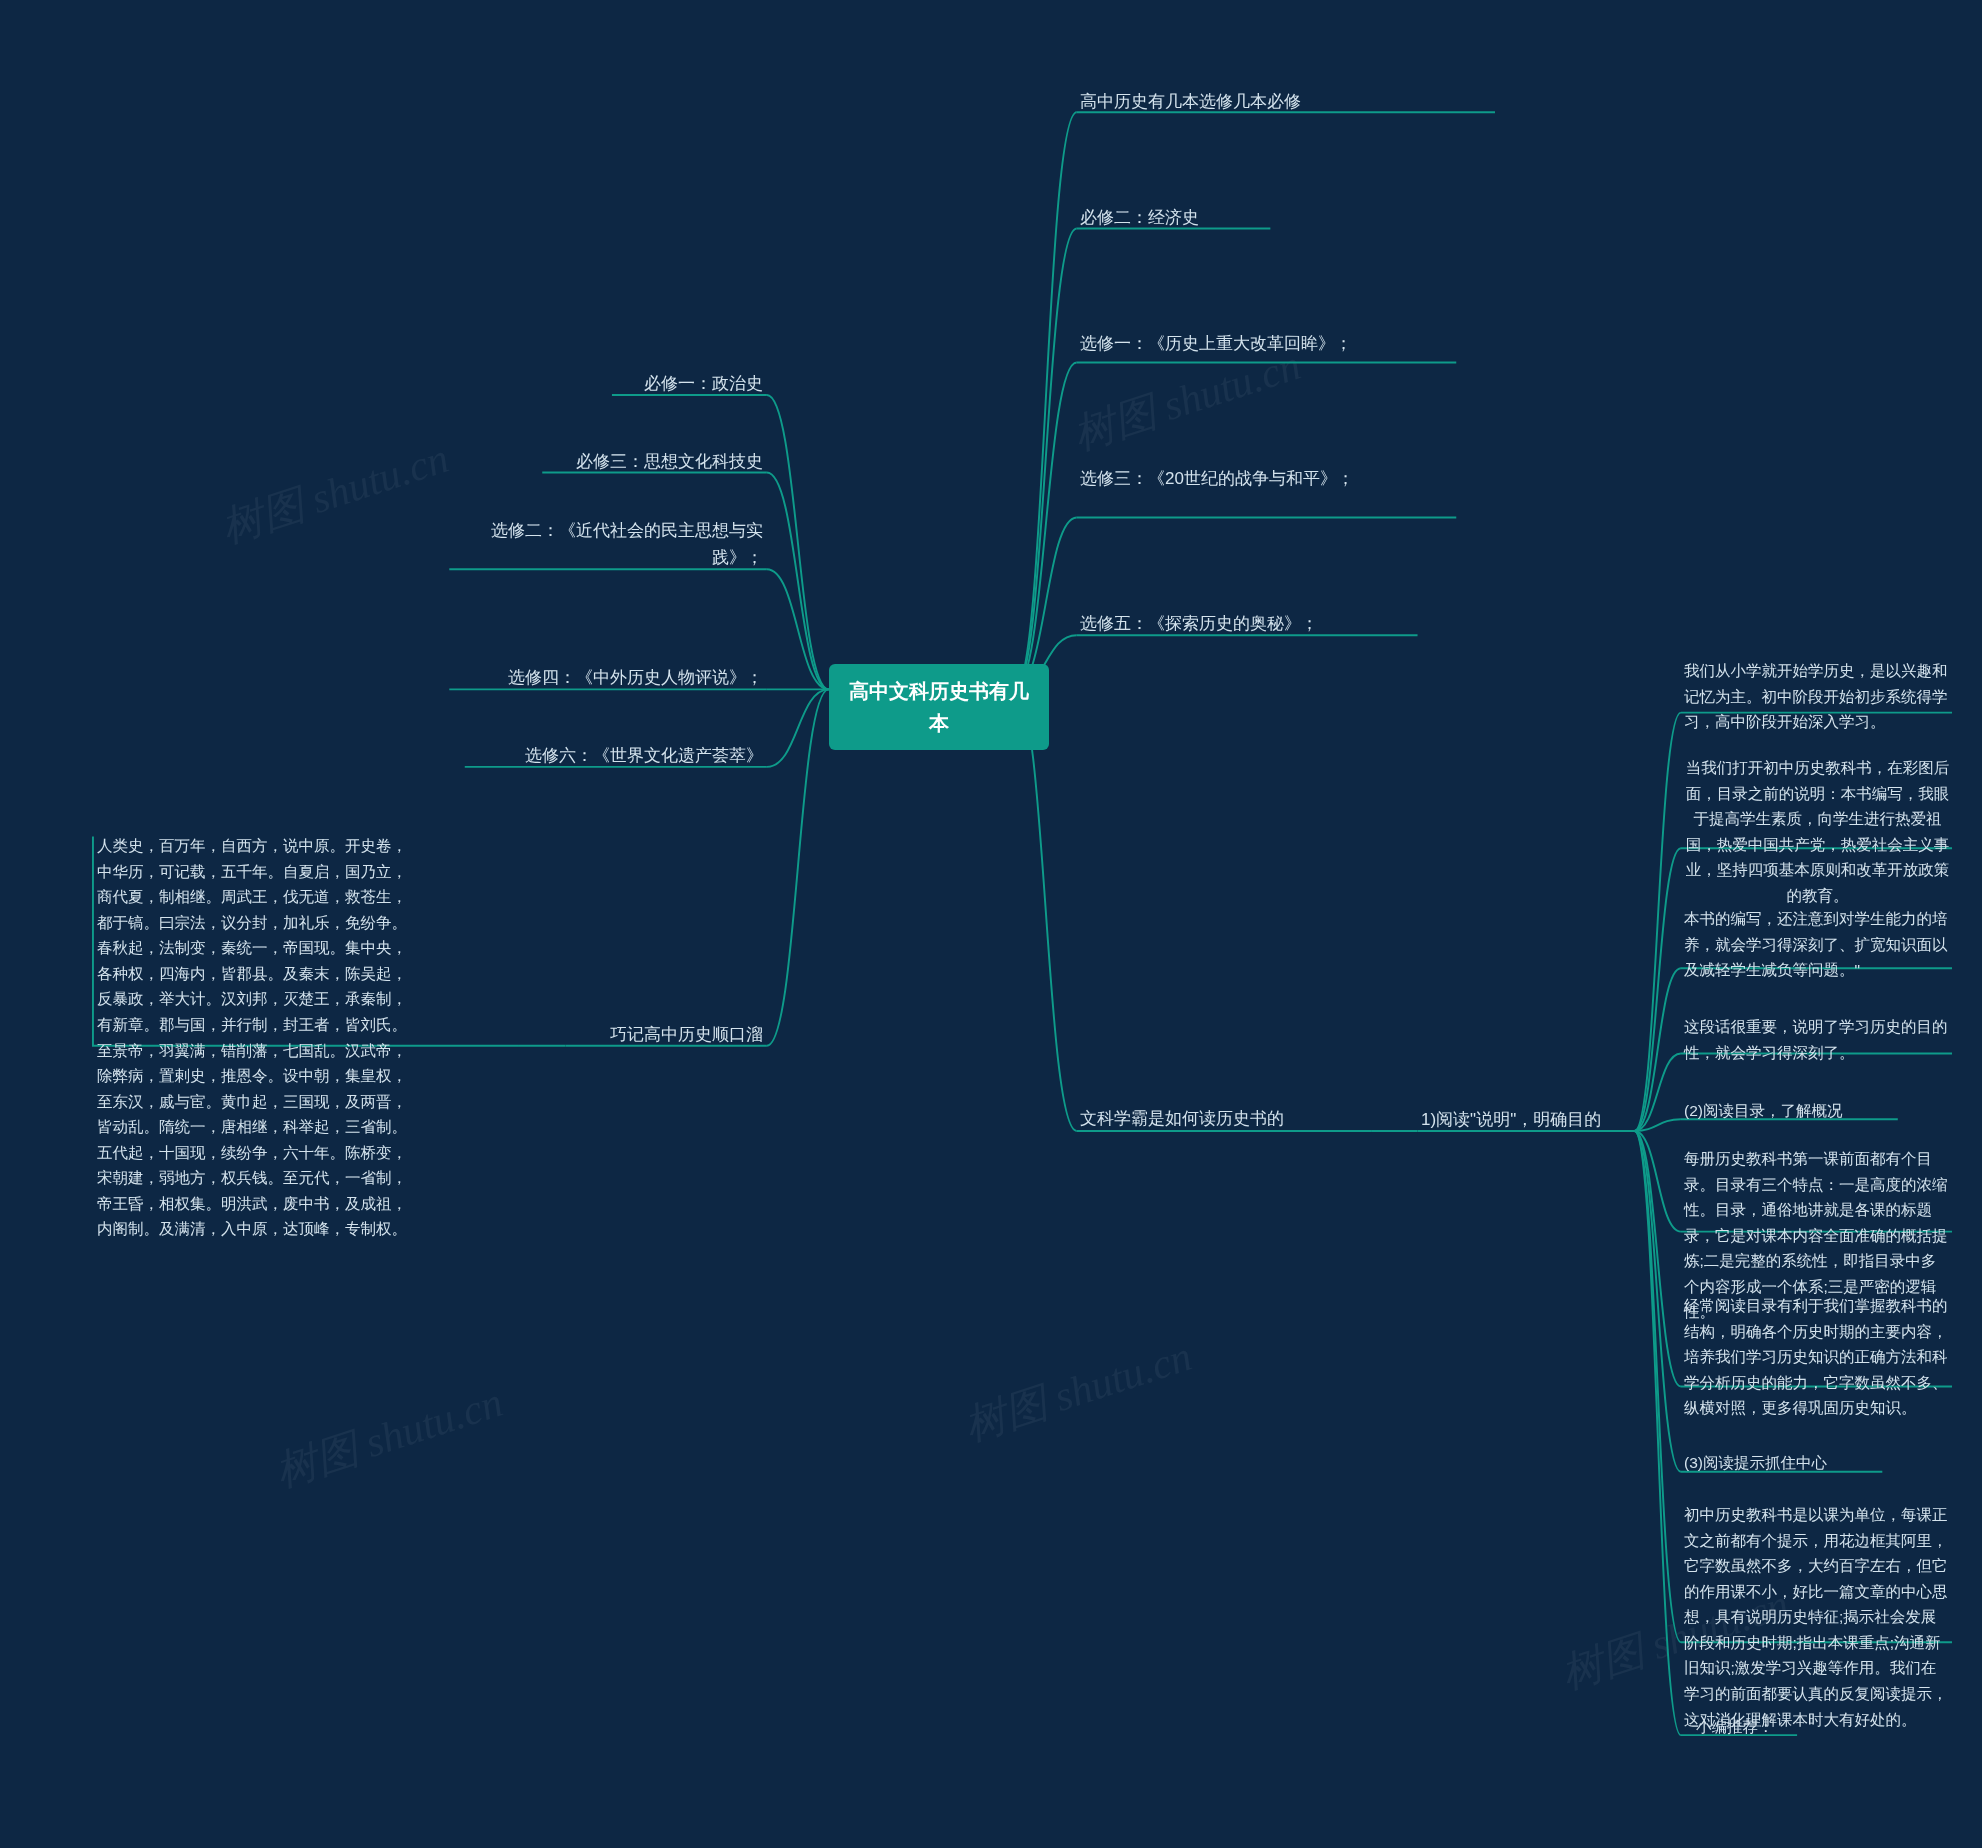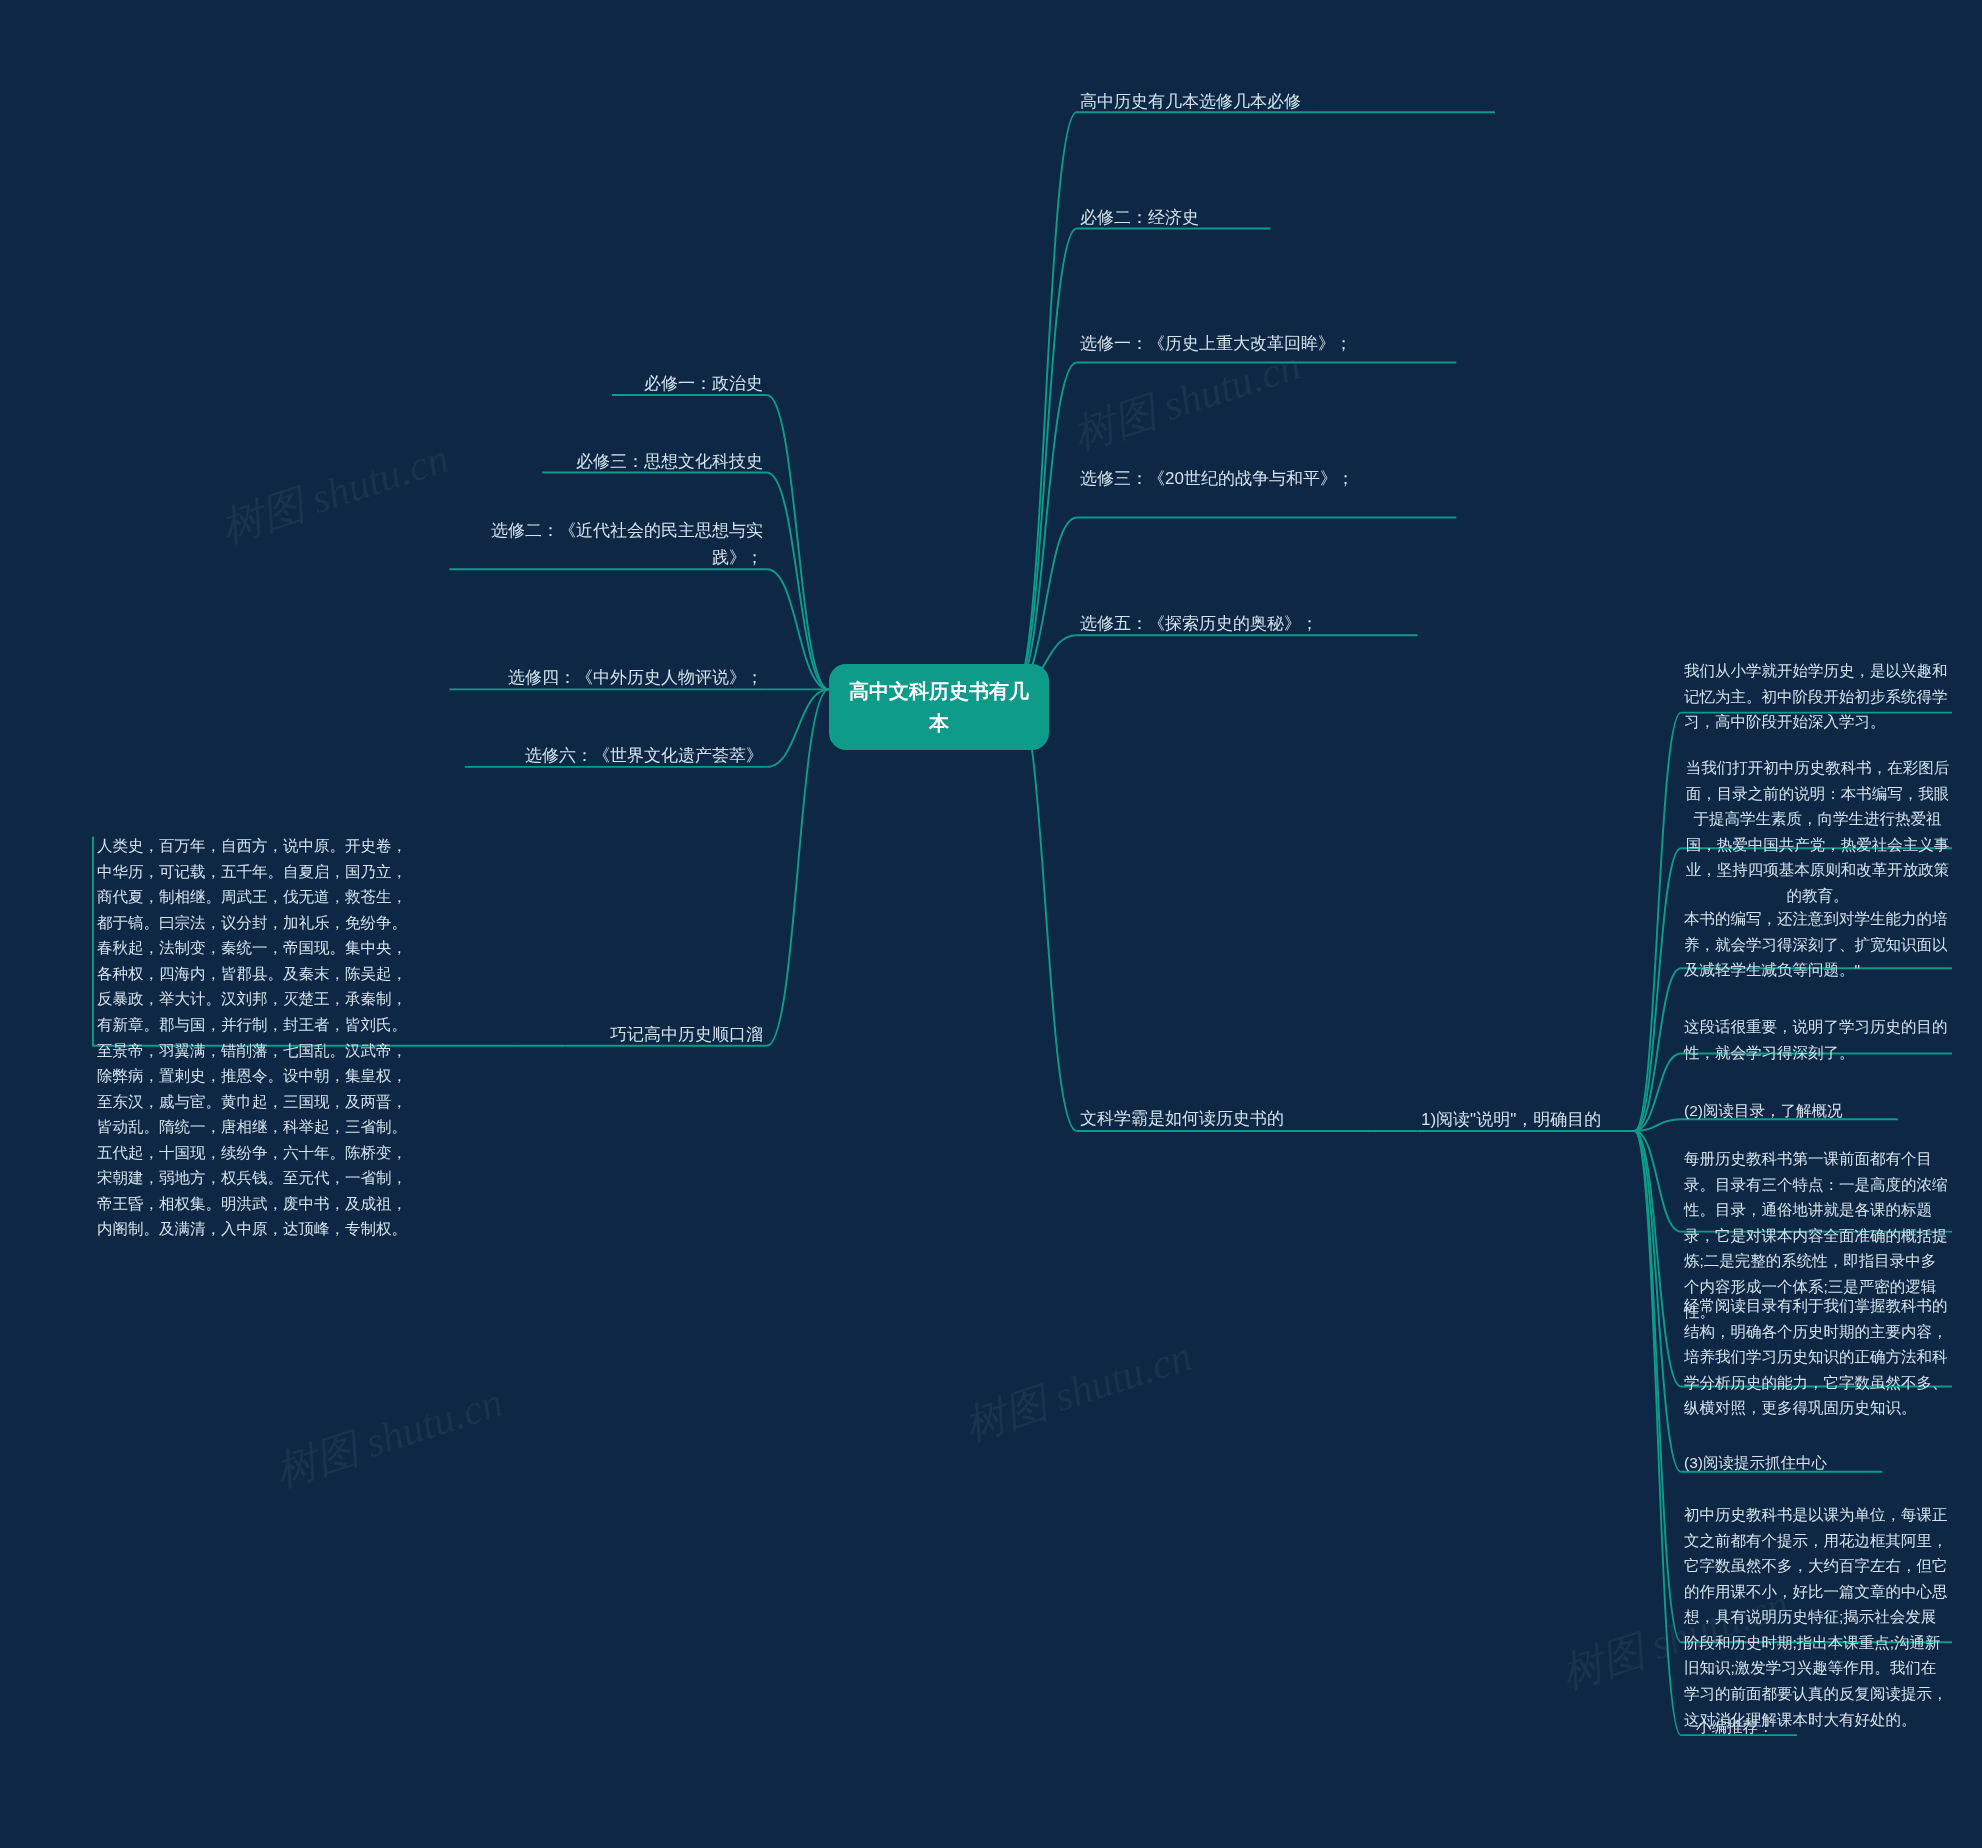--- a/index.html
+++ b/index.html
@@ -16,21 +16,21 @@
   .node {
     position: absolute;
     font-size: 17px;
     line-height: 1.6;
     color: #d4e3ed;
   }
   .center {
     background: #0e9b8a;
     color: #ffffff;
     padding: 11px 17px;
-    border-radius: 17px;
+    border-radius: 6px;
     font-size: 20px;
     font-weight: 600;
     text-align: center;
   }
   .paragraph {
     font-size: 15.5px;
     line-height: 1.65;
   }
   .watermark {
     position: absolute;

